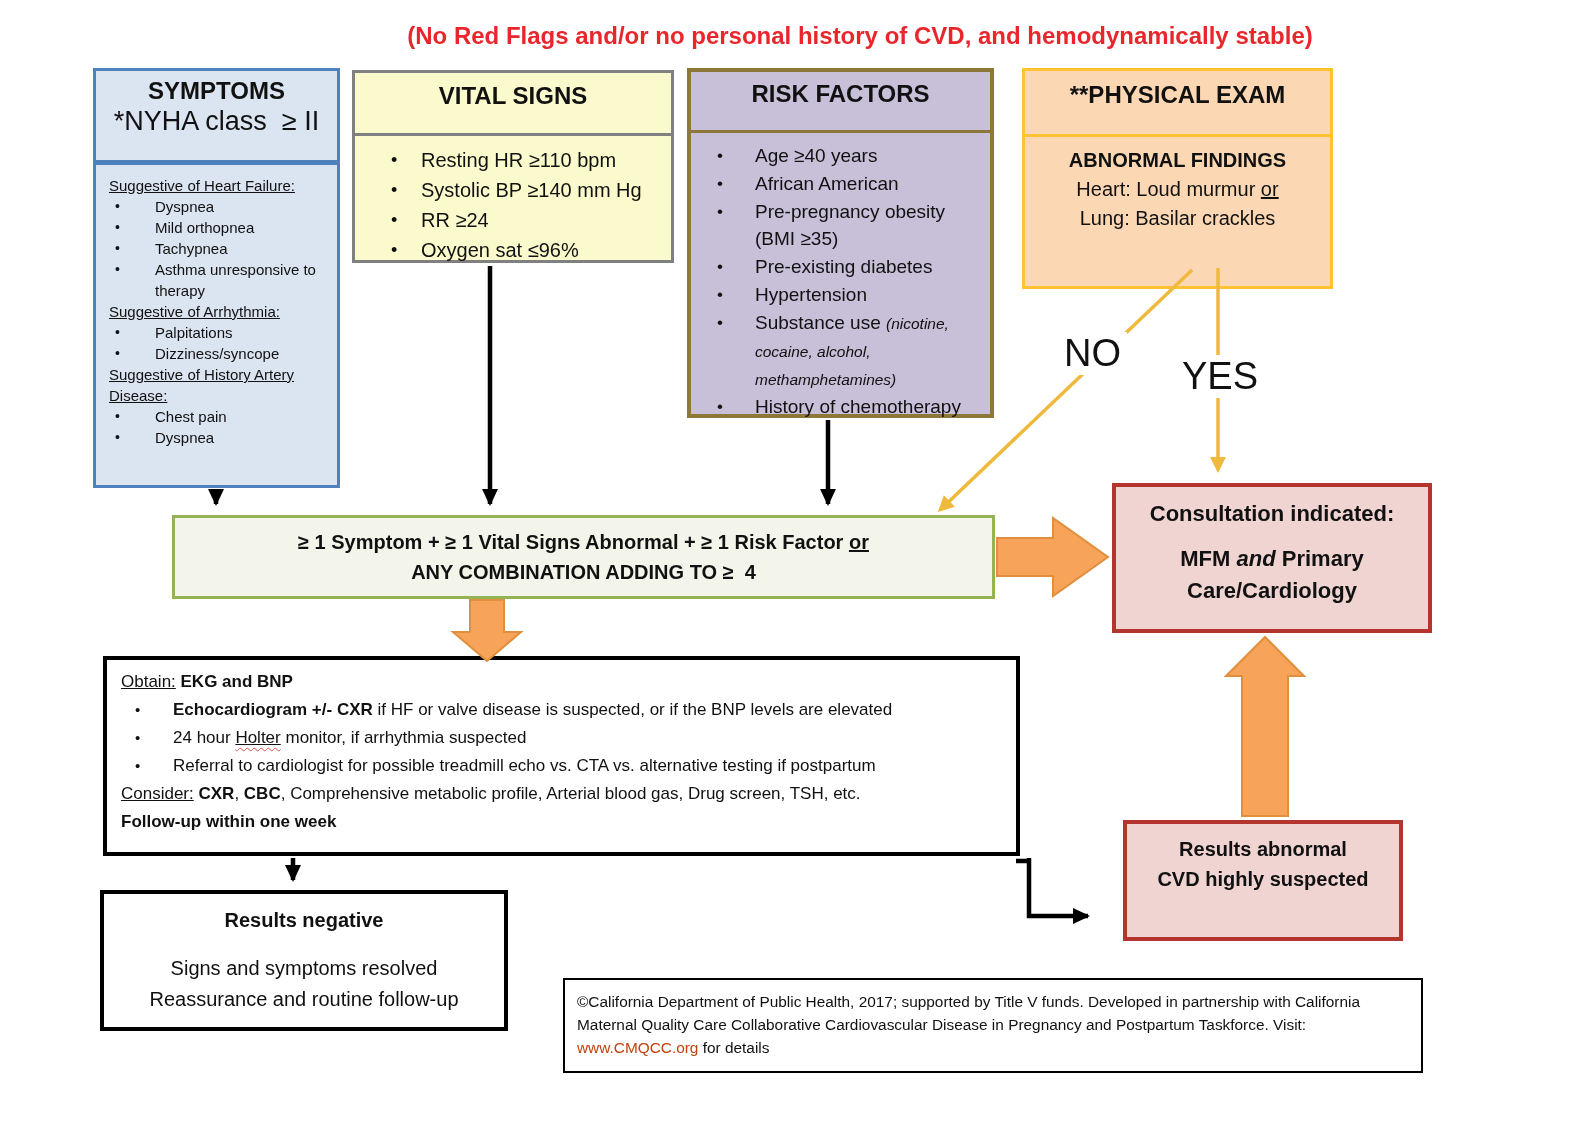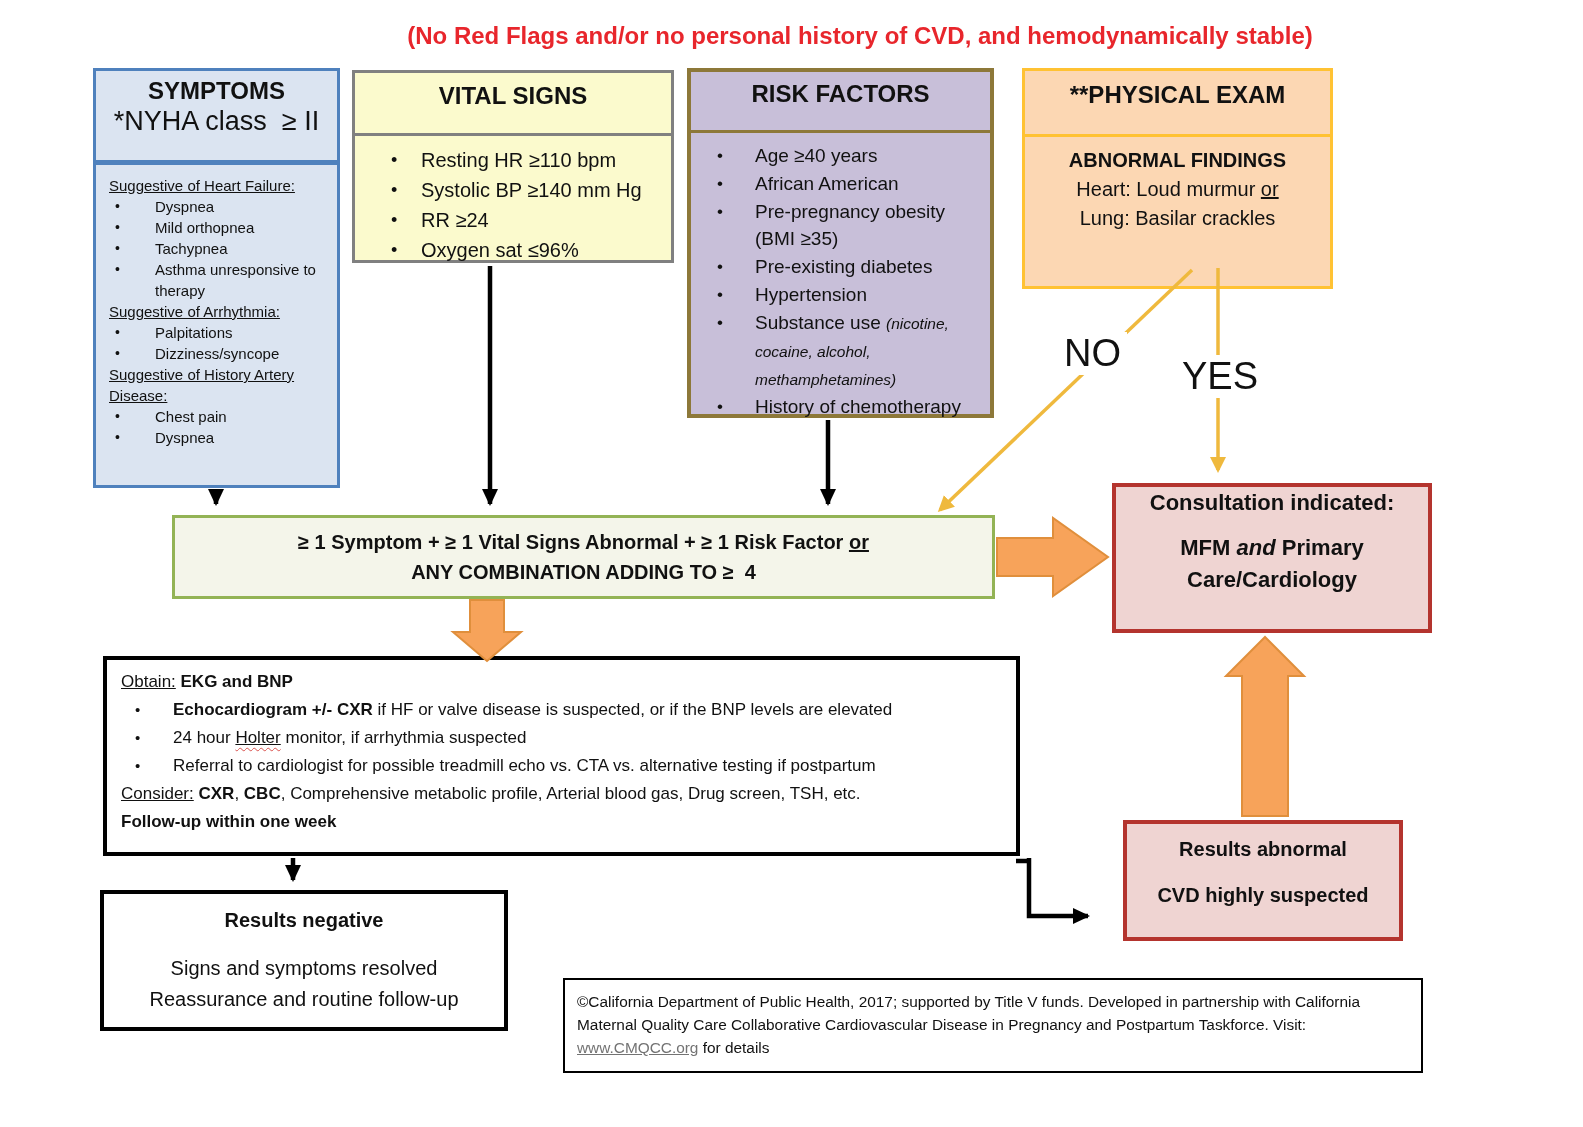--- a/index.html
+++ b/index.html
@@ -43,45 +43,45 @@
   .exam-head{border-bottom:3px solid #FFC233;height:53px;text-align:center;padding-top:10px;}
   .exam-body{padding-top:9px;text-align:center;font-size:20px;line-height:29px;}
   .exam-find{font-weight:bold;}
 
   
   .crit{left:172px;top:515px;width:823px;height:84px;background:#F4F5EA;border:3px solid #93B355;
         text-align:center;font-weight:bold;font-size:20px;line-height:30px;padding-top:9px;}
 
   
   .consult{left:1112px;top:483px;width:320px;height:150px;background:#EFD4D2;border:4px solid #B4342E;
-           text-align:center;font-weight:bold;font-size:22px;line-height:32px;}
+           text-align:center;font-weight:bold;font-size:22px;line-height:32px;padding-top:11px;}
   .consult .gap{height:13px;}
   .and-it{font-style:italic;font-size:22px;}
 
   
   .obtain{left:103px;top:656px;width:917px;height:200px;background:#fff;border:4px solid #000;
           font-size:17px;line-height:28px;padding:8px 10px 0 14px;}
   .li.ob{grid-template-columns:52px 1fr;}
   .li.ob .bul{padding-left:14px;font-size:15px;}
   .wavy{text-decoration:underline wavy #D9534F;text-decoration-thickness:1px;text-underline-offset:4px;}
 
   
   .resneg{left:100px;top:890px;width:408px;height:141px;border:4px solid #000;background:#fff;
           text-align:center;font-size:20px;}
   .resneg-title{font-weight:bold;margin-top:15px;}
   .resneg-lines{margin-top:21px;line-height:31px;}
   .resab{left:1123px;top:820px;width:280px;height:121px;border:4px solid #B4342E;background:#EFD4D2;
          text-align:center;font-weight:bold;font-size:20px;}
   .resab-l1{margin-top:14px;}
-  .resab-l2{margin-top:23px;}
+  .resab-l2{margin-top:7px;}
 
   
   .foot{left:563px;top:978px;width:860px;height:95px;border:2px solid #000;background:#fff;
         font-size:15.4px;line-height:23px;padding:10px 12px;}
-  .link{color:#737373;text-decoration:underline;cursor:pointer;}
+  .link{color:#c2410c;cursor:pointer;}
 
   
   .dlabel{position:absolute;font-size:38px;background:#fff;z-index:6;padding:0 6px;}
   .no-label{left:1058px;top:332px;}
   .yes-label{left:1176px;top:355px;}
 
   .wires{position:absolute;left:0;top:0;width:1583px;height:1127px;z-index:5;pointer-events:none;}
 </style>
 </head>
 <body>

